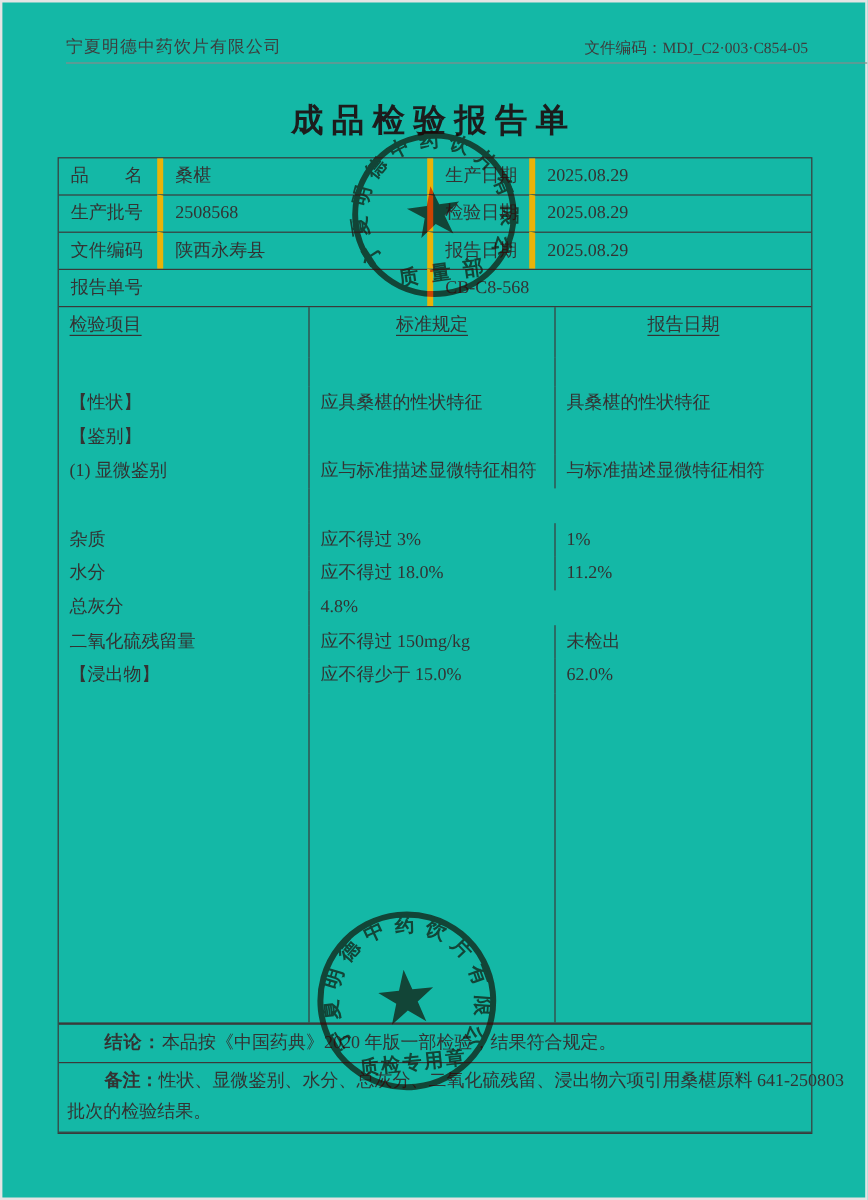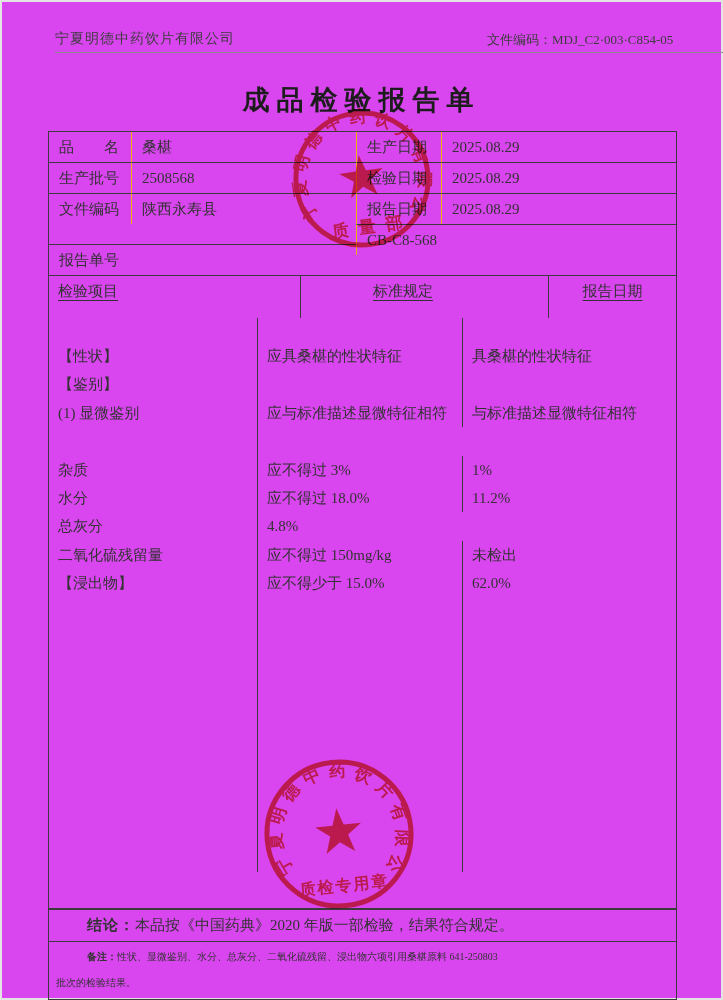--- a/index.html
+++ b/index.html
@@ -1,48 +1,48 @@
 <!DOCTYPE html>
 <html><head>
 <meta charset="utf-8">
 <style>
   html,body{margin:0;padding:0;background:#ffffff;}
   .page{
-    position:relative;width:723px;height:1000px;background:#d946ef;
+    position:relative;width:723px;height:1000px;background:#14b8a6;
     font-family:"Liberation Serif","DejaVu Serif",serif;color:#333;
     overflow:hidden;box-shadow:inset 0 0 0 2px #e4e4e4;
   }
   
   .hdr-company{position:absolute;left:55px;top:30px;font-size:14px;color:#3d3d3d;letter-spacing:1px;}
   .hdr-code{position:absolute;left:487px;top:31px;font-size:13px;color:#3d3d3d;white-space:nowrap;}
   .hdr-rule{position:absolute;left:55px;right:0;top:52px;border-top:1px solid #8a8a8a;}
   
   .title{position:absolute;left:0;top:82px;width:100%;text-align:center;
     font-size:27px;font-weight:bold;letter-spacing:7px;color:#1c1c1c;}
   
   .doc-table{position:absolute;left:48px;top:131px;width:627px;border:1px solid #3a3a3a;font-size:15px;}
   .info-grid{display:grid;grid-template-columns:82px 225px 85px 1fr;}
   .info-grid .cell{height:30px;line-height:30px;padding-left:10px;white-space:nowrap;overflow:hidden;}
-  .bl{border-left:1px solid #eab308;}
+  .bl{border-left:5px solid #eab308;}
   .bt{border-top:1px solid #3a3a3a;}
   
   .insp{height:596px;display:flex;flex-direction:column;border-top:1px solid #3a3a3a;}
   .irow{display:grid;grid-template-columns:208px 205px 1fr;}
   .irow>div{padding-left:9px;white-space:nowrap;overflow:hidden;}
   .irow>div:nth-child(2),.irow>div:nth-child(3){border-left:1px solid #3a3a3a;}
-  .irow.head{height:42px;line-height:30px;gap:43px;}
+  .irow.head{height:42px;line-height:30px;}
   .irow.head .hcell{text-decoration:underline;text-underline-offset:4px;}
   .irow.head>div:nth-child(2),.irow.head>div:nth-child(3){text-align:center;padding-left:0;}
   .irow.spacer{height:24px;}
   .irow.body{height:28.4px;line-height:28.4px;}
   .irow.fill{flex:1;}
   
-  .concl{border-top:2px solid #3a3a3a;height:31px;line-height:31px;padding-left:38px;font-size:15px;margin-top:36px;}
+  .concl{border-top:2px solid #3a3a3a;height:31px;line-height:31px;padding-left:38px;font-size:15px;}
   .concl b{letter-spacing:1px;}
-  .remark{border-top:1px solid #3a3a3a;border-bottom:1px solid #3a3a3a;padding:2px 0 3px 0;font-size:10px;line-height:26px;}
+  .remark{border-top:1px solid #3a3a3a;border-bottom:1px solid #3a3a3a;padding:2px 0 3px 0;font-size:15px;line-height:26px;}
   .remark .l1{padding-left:38px;white-space:nowrap;}
   .remark .l1 b{letter-spacing:0px;}
   .remark .l2{padding-left:7px;}
   
   .signs{position:absolute;left:48px;top:932px;width:640px;height:64px;font-size:15px;}
   .signs .lab{position:absolute;white-space:nowrap;color:#2e2e2e;}
   .sig-svg{position:absolute;}
   .sig-svg path{fill:none;stroke:#1f1f1f;stroke-width:2.3;stroke-linecap:round;stroke-linejoin:round;opacity:.92;}
   
   .stamp{position:absolute;mix-blend-mode:multiply;opacity:.88;pointer-events:none;}
@@ -76,21 +76,21 @@
     <div class="cell bl bt">2025.08.29</div>
   </div>
 
   <div style="display:contents;">
     <div class="cell bt">文件编码</div>
     <div class="cell bl bt">陕西永寿县</div>
     <div class="cell bl bt">报告日期</div>
     <div class="cell bl bt">2025.08.29</div>
   </div>
 
-      <div class="cell bt" style="grid-column:1/3;margin-top:20px;">报告单号</div>
+      <div class="cell bt" style="grid-column:1/3;">报告单号</div>
       <div class="cell bt bl" style="grid-column:3/5;">CB-C8-568</div>
     </div>
 
     <div class="insp">
       <div class="irow head">
         <div><span class="hcell">检验项目</span></div>
         <div><span class="hcell">标准规定</span></div>
         <div><span class="hcell">报告日期</span></div>
       </div>
       <div class="irow spacer">

